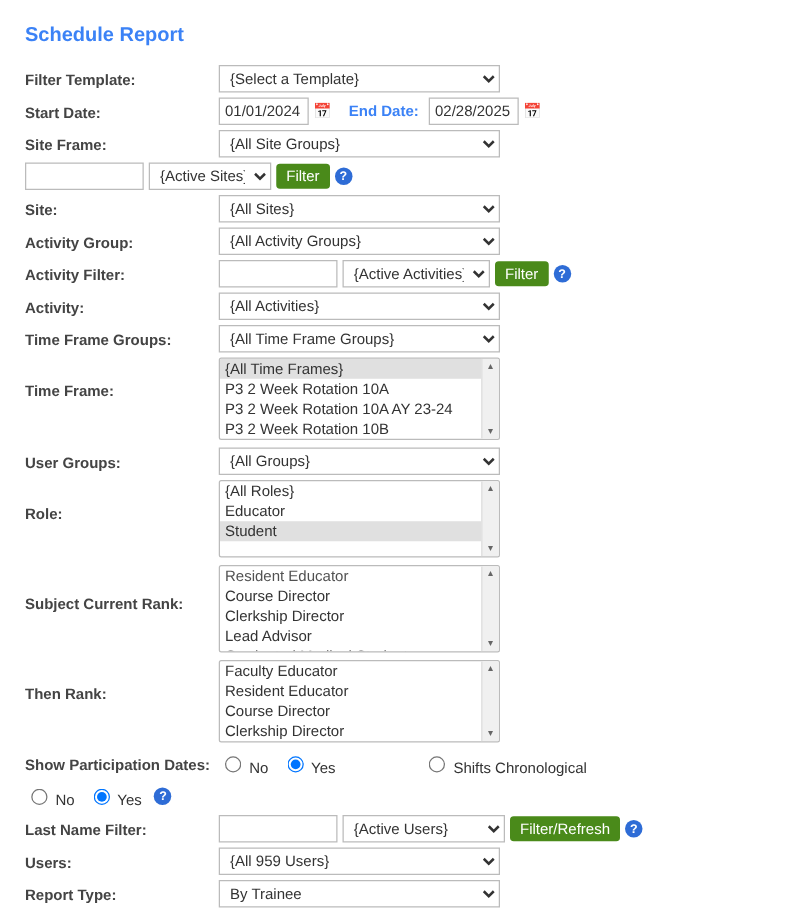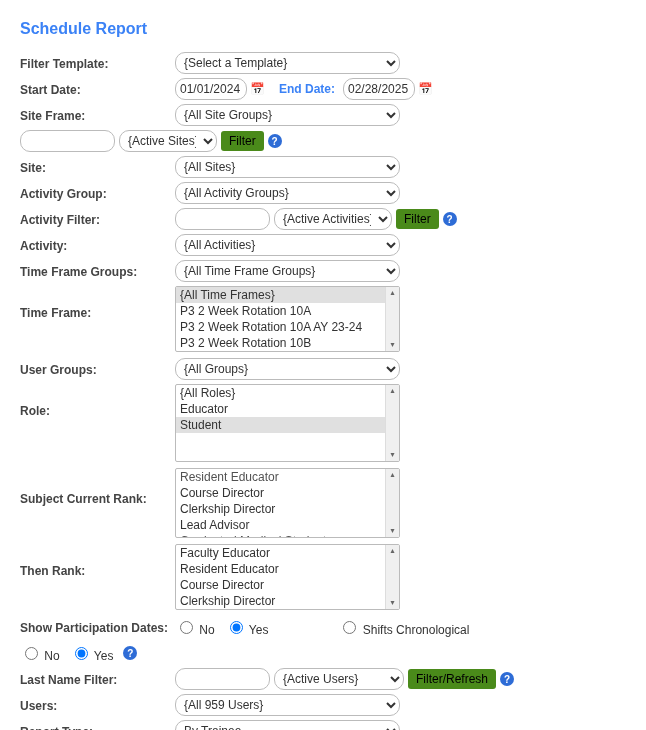--- a/index.html
+++ b/index.html
@@ -30,21 +30,21 @@
     font-weight: bold;
     color: #444;
     font-size: 12px;
     padding-top: 2px;
   }
   .ctl { display: flex; align-items: center; gap: 4px; flex: 1; }
   select, input[type="text"] {
     font-family: inherit;
     font-size: 12px;
     border: 1px solid #bbb;
-    border-radius: 10px;
+    border-radius: 0;
     background: #fff;
     color: #333;
     padding: 2px 4px;
     height: 22px;
   }
   select.wide { width: 225px; }
   select.med { width: 120px; }
   input.short { width: 72px; }
   input.med { width: 95px; }
   .listbox {
@@ -69,21 +69,21 @@
     border-left: 1px solid #ddd;
     display: flex; flex-direction: column; justify-content: space-between;
     font-size: 8px;
     color: #666;
     text-align: center;
     user-select: none;
   }
   .scrollbar .arrow { height: 12px; line-height: 12px; cursor: pointer; }
   .btn {
     background: #4a8a1a;
-    color: #000000;
+    color: #ffffff;
     border: none;
     border-radius: 3px;
     padding: 3px 8px;
     font-size: 12px;
     cursor: pointer;
   }
   .help {
     width: 14px; height: 14px;
     border-radius: 50%;
     background: #2e6cd6;
@@ -208,21 +208,21 @@
   <div class="row">
     <div class="lbl">User Groups:</div>
     <div class="ctl">
       <select class="wide"><option>{All Groups}</option></select>
     </div>
   </div>
 
   <div class="row tall">
     <div class="lbl" style="padding-top:20px">Role:</div>
     <div class="ctl">
-      <div class="listbox" style="height:78px">
+      <div class="listbox" style="height:62px">
         <div class="listbox-inner">
             <div class="opt">{All Roles}</div>
             <div class="opt">Educator</div>
             <div class="opt sel">Student</div>
           </div>
         <div class="scrollbar">
           <div class="arrow">▴</div>
           <div class="arrow">▾</div>
         </div>
       </div>

